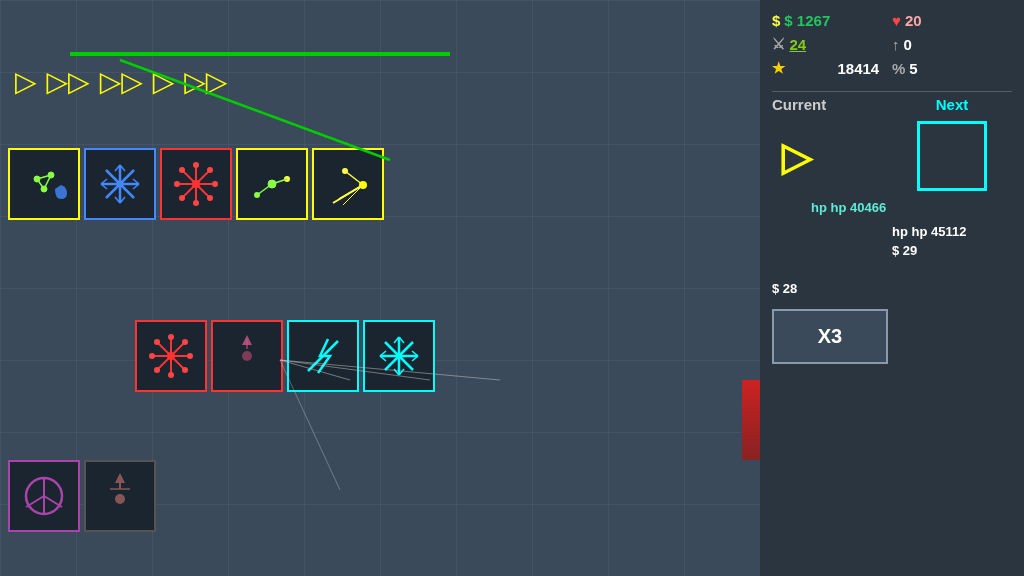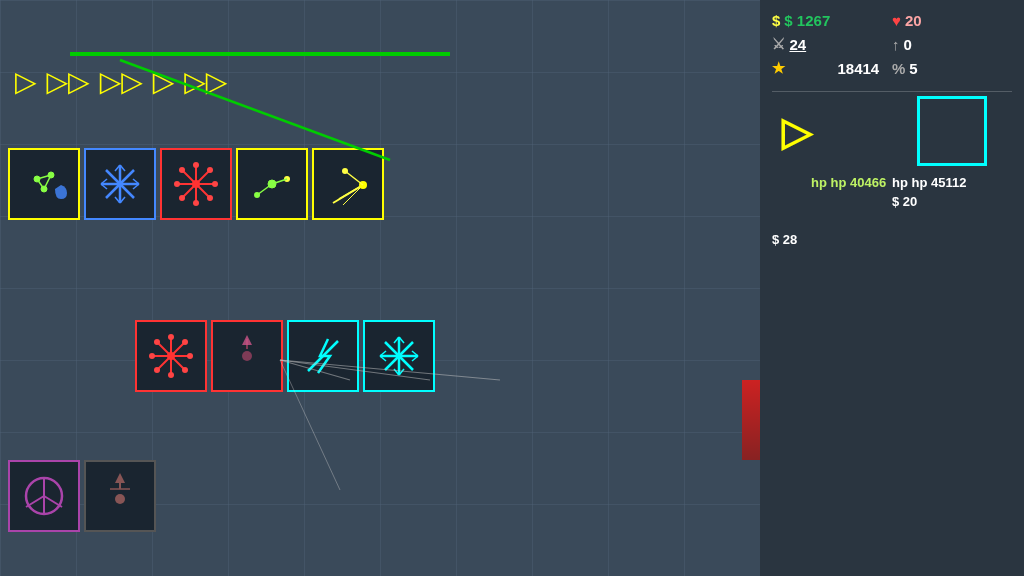--- a/index.html
+++ b/index.html
@@ -444,47 +444,52 @@
     <div class="stat-item">
       <span style="color:#ffff44;">$</span>
       <span style="color:#22c55e;">$ 1267</span>
     </div>
     <div class="stat-item">
       <span style="color:#ff4444;">♥</span>
       <span style="color:#fca5a5;">20</span>
     </div>
     <div class="stat-item">
       <span style="color:#aaa;">⚔</span>
-      <span style="color:#ffffff;text-decoration:underline;">24</span>
+      <span style="color:#84cc16;text-decoration:underline;">24</span>
     </div>
     <div class="stat-item">
       <span style="color:#aaa;">↑</span>
       <span style="color:#fff;">0</span>
     </div>
     <div class="stat-item">
       <span style="color:#ffcc00;">★</span>
       <span style="color:#fff;margin-left:48px;">18414</span>
     </div>
     <div class="stat-item">
       <span style="color:#aaa;">%</span>
       <span style="color:#fff;">5</span>
     </div>
   </div>
 
   <div class="divider"></div>
 
+  <div class="current-next-header">
+    <span style="color:#ccc; font-size:15px;">Current</span>
+    <span style="color:#00ffff; font-size:15px; text-align:center;">Next</span>
+  </div>
 
   <div class="wave-display">
     <div class="wave-arrow">▷</div>
     <div class="wave-box"></div>
   </div>
 
   <div class="wave-stats">
-    <div class="wave-stat" style="color:#bef264; font-size:13px;padding-left:39px;">hp <span>hp 40466</span></div>
-    <div class="wave-stat" style="color:#fff; font-size:13px;">hp <span>hp 45112</span></div>
+    <div class="wave-stat" style="color:#5eead4; font-size:13px;padding-left:39px;">hp <span>hp 40466</span></div>
+    <div class="wave-stat" style="color:#fff; font-size:13px;margin-top:24px;">hp <span>hp 45112</span></div>
     <div class="wave-stat" style="color:#fff; font-size:13px;margin-top:38px;">$ 28</div>
-    <div class="wave-stat" style="color:#fff; font-size:13px;">$ 20</div>
+    <div class="wave-stat" style="color:#fff; font-size:13px;">$ 29</div>
   </div>
 
 
   <div class="bottom-btns">
+    <button class="action-btn">X3</button>
   </div>
 </div>
 
 </body></html>

